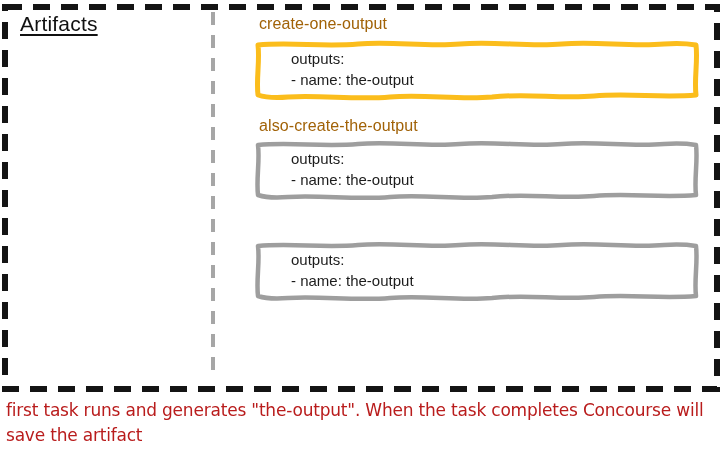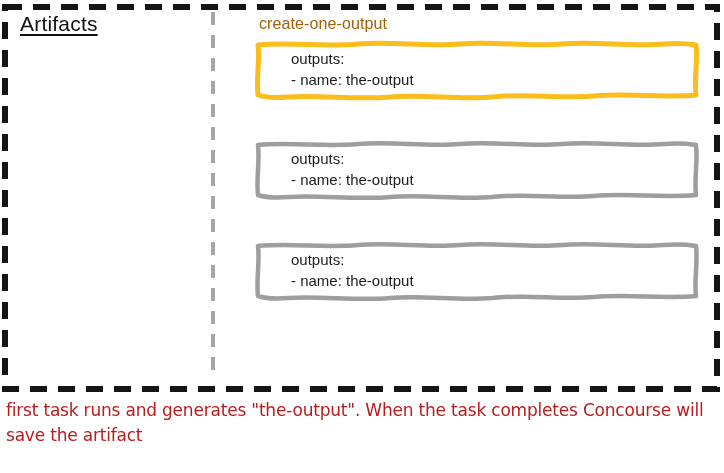--- a/index.html
+++ b/index.html
@@ -87,20 +87,21 @@
   <div class="task-box" style="top:39px">
     <svg viewBox="0 0 446 62" preserveAspectRatio="none">
       <path d="M4 6 C36 3 70 8 104 5 C138 2 172 8 206 5 C240 2 274 8 308 5 C342 2 376 8 410 5 C424 4 436 5 442 6 C444 22 440 40 442 56 C408 59 374 54 340 57 C306 60 272 54 238 58 C204 61 170 55 136 58 C102 61 68 56 34 58 C22 59 10 58 4 56 C2 40 6 22 4 6 Z" fill="none" stroke-width="5" stroke-linejoin="round" stroke="#fbbd1c"></path>
     </svg>
     <div class="box-text">
       <div>outputs:</div>
       <div>- name: the-output</div>
     </div>
   </div>
 
+  <div class="task-title" style="top:117px">also-create-the-output</div>
   <div class="task-box" style="top:139px">
     <svg viewBox="0 0 446 62" preserveAspectRatio="none">
       <path d="M4 6 C36 3 70 8 104 5 C138 2 172 8 206 5 C240 2 274 8 308 5 C342 2 376 8 410 5 C424 4 436 5 442 6 C444 22 440 40 442 56 C408 59 374 54 340 57 C306 60 272 54 238 58 C204 61 170 55 136 58 C102 61 68 56 34 58 C22 59 10 58 4 56 C2 40 6 22 4 6 Z" fill="none" stroke-width="4.5" stroke-linejoin="round" stroke="#9e9e9e"></path>
     </svg>
     <div class="box-text">
       <div>outputs:</div>
       <div>- name: the-output</div>
     </div>
   </div>
 

